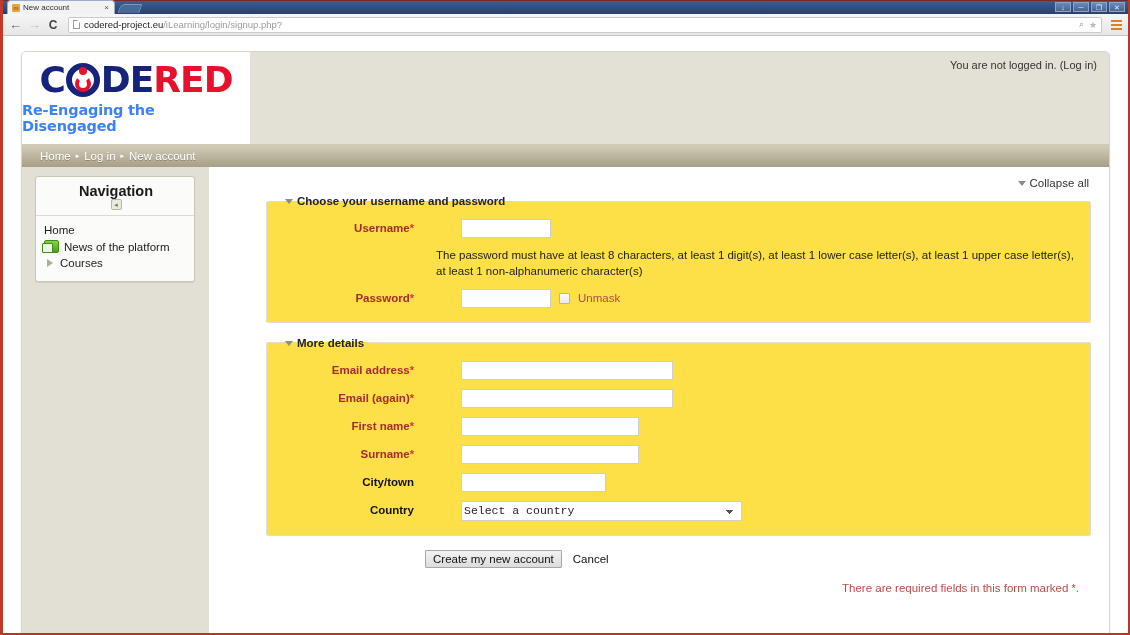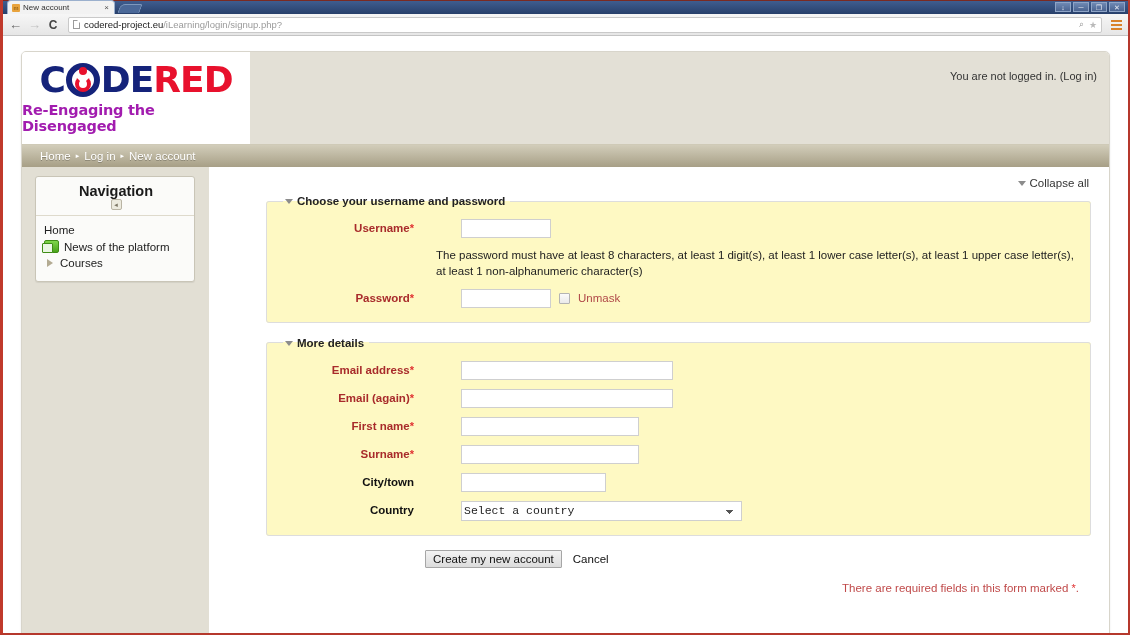--- a/index.html
+++ b/index.html
@@ -185,27 +185,27 @@
     position: absolute; left: 9px; top: 13px;
     width: 16px; height: 16px;
     border: 4px solid #e8112d;
     border-top-color: transparent;
     border-radius: 50%;
     box-sizing: border-box;
     transform: rotate(0deg);
   }
   .logo-tag {
     font-size: 14.5px; font-weight: bold;
-    color: #a21caf;
+    color: #3b82f6;
     margin-top: 4px;
     font-family: "DejaVu Sans", sans-serif;
     letter-spacing: -0.2px;
   }
   .loginfo {
-    position: absolute; right: 12px; top: 18px;
+    position: absolute; right: 12px; top: 7px;
     font-size: 11px; color: #333;
   }
   .loginfo a { color: #333; text-decoration: none; }
 
   
   .navbar {
     height: 23px;
     background: linear-gradient(#d2cdba, #a79f86);
     display: flex; align-items: center;
     padding-left: 18px;
@@ -306,21 +306,21 @@
     border-right: 4px solid transparent;
     margin-right: 4px;
     vertical-align: middle;
   }
 
   fieldset.fs {
     border: 1px solid #dddddd;
     border-radius: 3px;
     margin: 0 0 14px 45px;
     padding: 12px 12px 14px 10px;
-    background: #fef9c3;
+    background: #fde047;
   }
   fieldset.fs legend {
     font-size: 11.5px; font-weight: bold; color: #222;
     padding: 0 5px 0 2px;
     margin-left: 6px;
   }
   .frow {
     display: flex;
     align-items: flex-start;
     margin-bottom: 9px;

